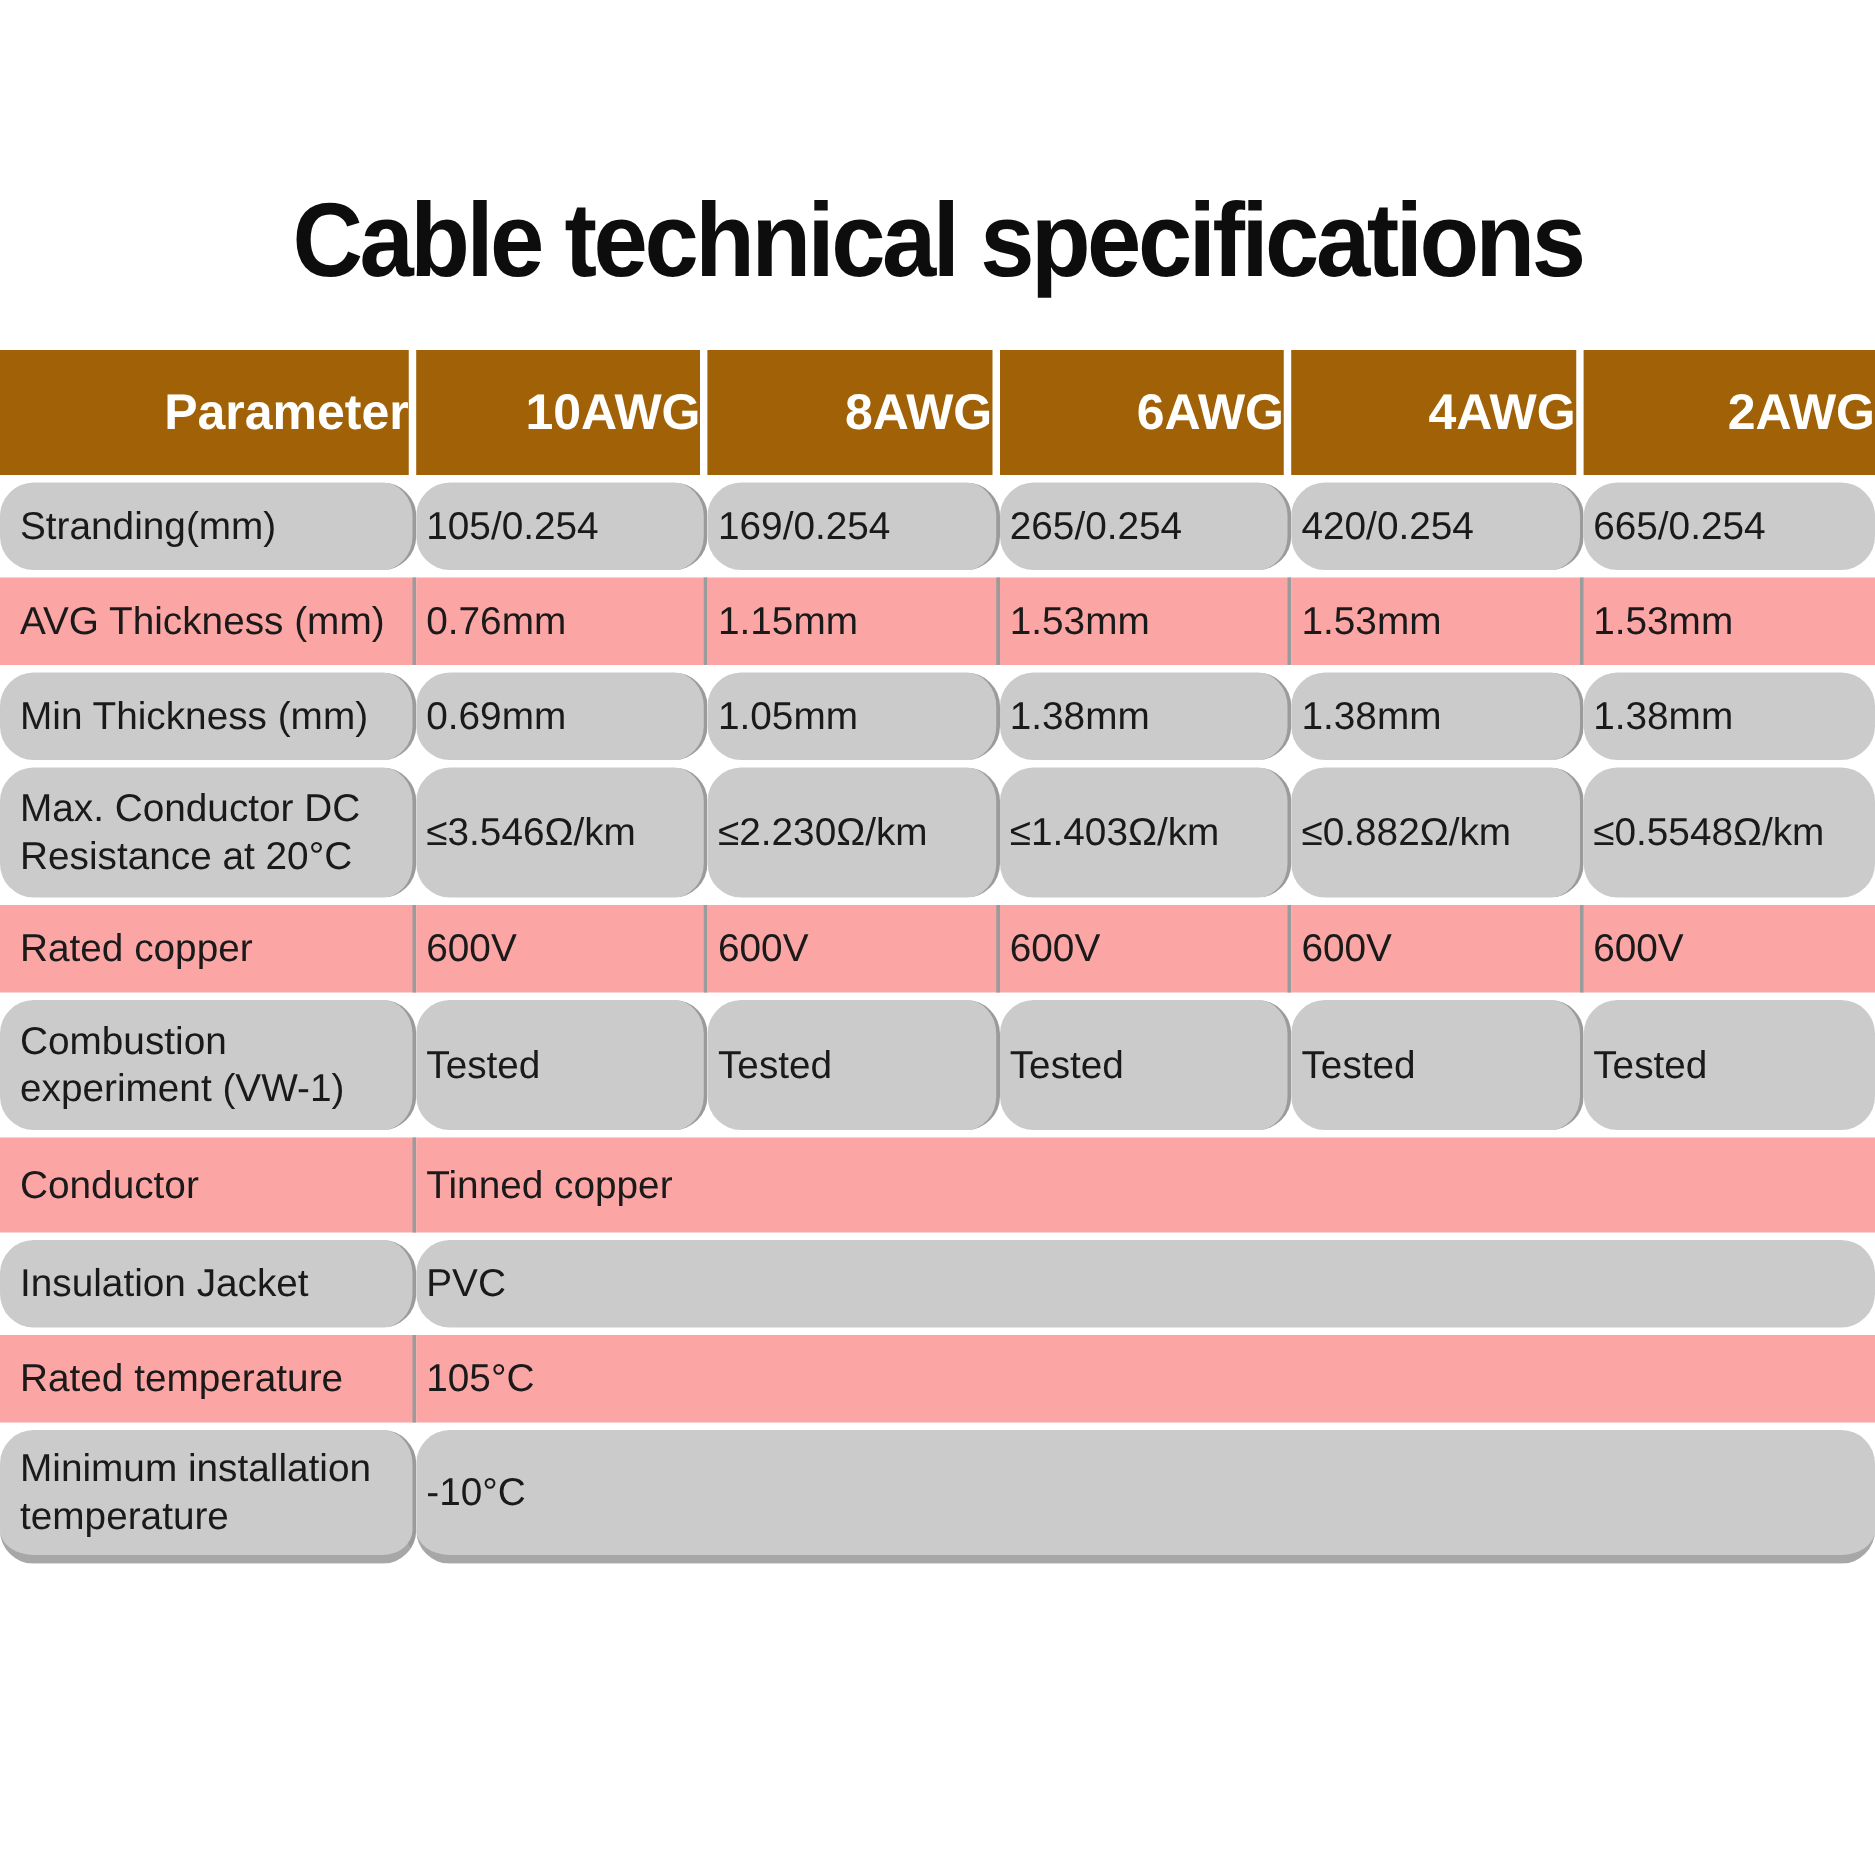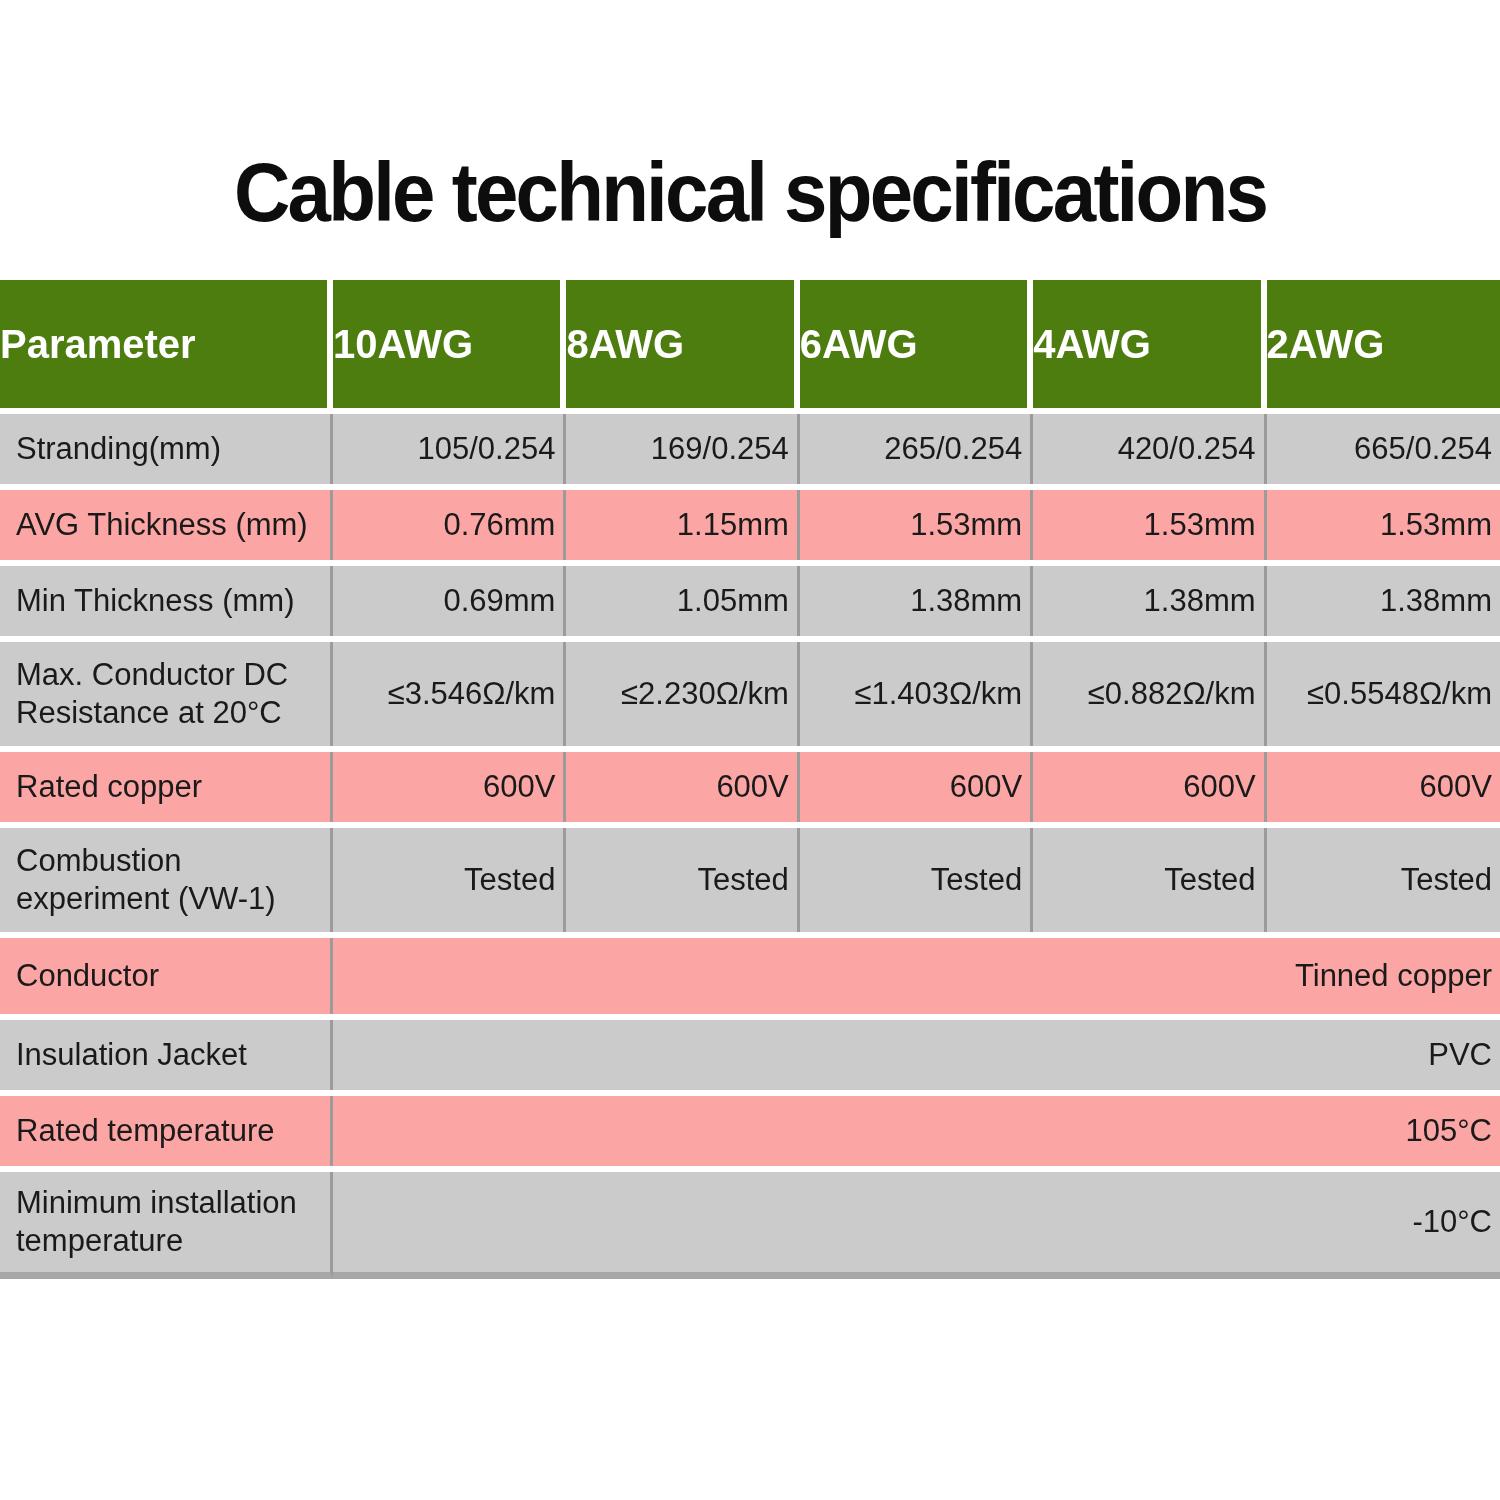--- a/index.html
+++ b/index.html
@@ -27,47 +27,47 @@
     white-space: nowrap;
   }
   table.spec-table {
     width: 1500px;
     table-layout: fixed;
     border-collapse: separate;
     border-spacing: 0 6px;
   }
   col.c-param { width: 333px; }
   th {
-    background: #4d7c0f;
+    background: #a16207;
     color: #ffffff;
     font-size: 40px;
     font-weight: bold;
-    height: 128px;
-    text-align: left;
+    height: 100px;
+    text-align: right;
     border-right: 6px solid #ffffff;
     padding: 0;
   }
   th:last-child { border-right: none; }
   td {
     font-size: 31px;
-    text-align: right;
+    text-align: left;
     vertical-align: middle;
     height: 70px;
     padding: 0 8px;
     border-right: 3px solid #9b9b9b;
     line-height: 1.22;
   }
   td:last-child { border-right: none; }
   td.label {
     text-align: left;
     padding-left: 16px;
     padding-right: 12px;
   }
   td.span-value { border-right: none; }
-  tr.gray td { background: #cbcbcb; }
+  tr.gray td { background: #cbcbcb; border-radius: 27px; }
   tr.white td { background: #fca5a5; }
   tr.h104 td { height: 104px; }
   tr.h100 td { height: 100px; }
   tr.h76 td { height: 76px; }
   tr.last td { border-bottom: 7px solid #a7a7a7; }
 </style>
 </head>
 <body>
 
 <h1 class="page-title">Cable technical specifications</h1>

